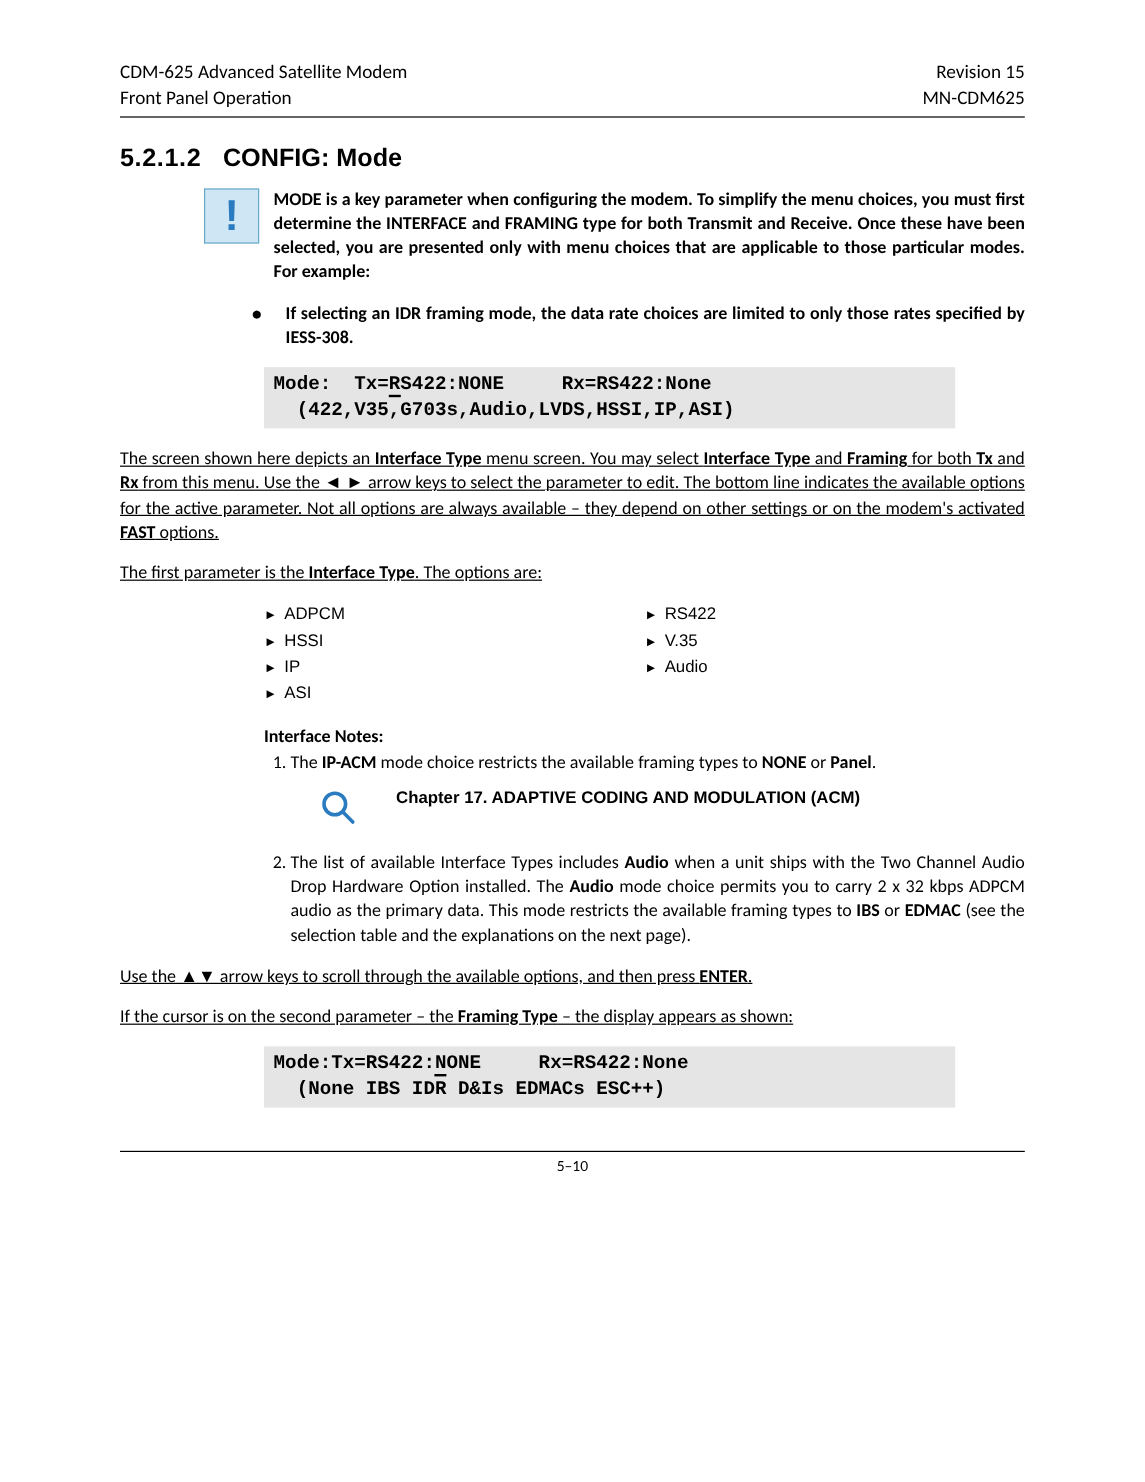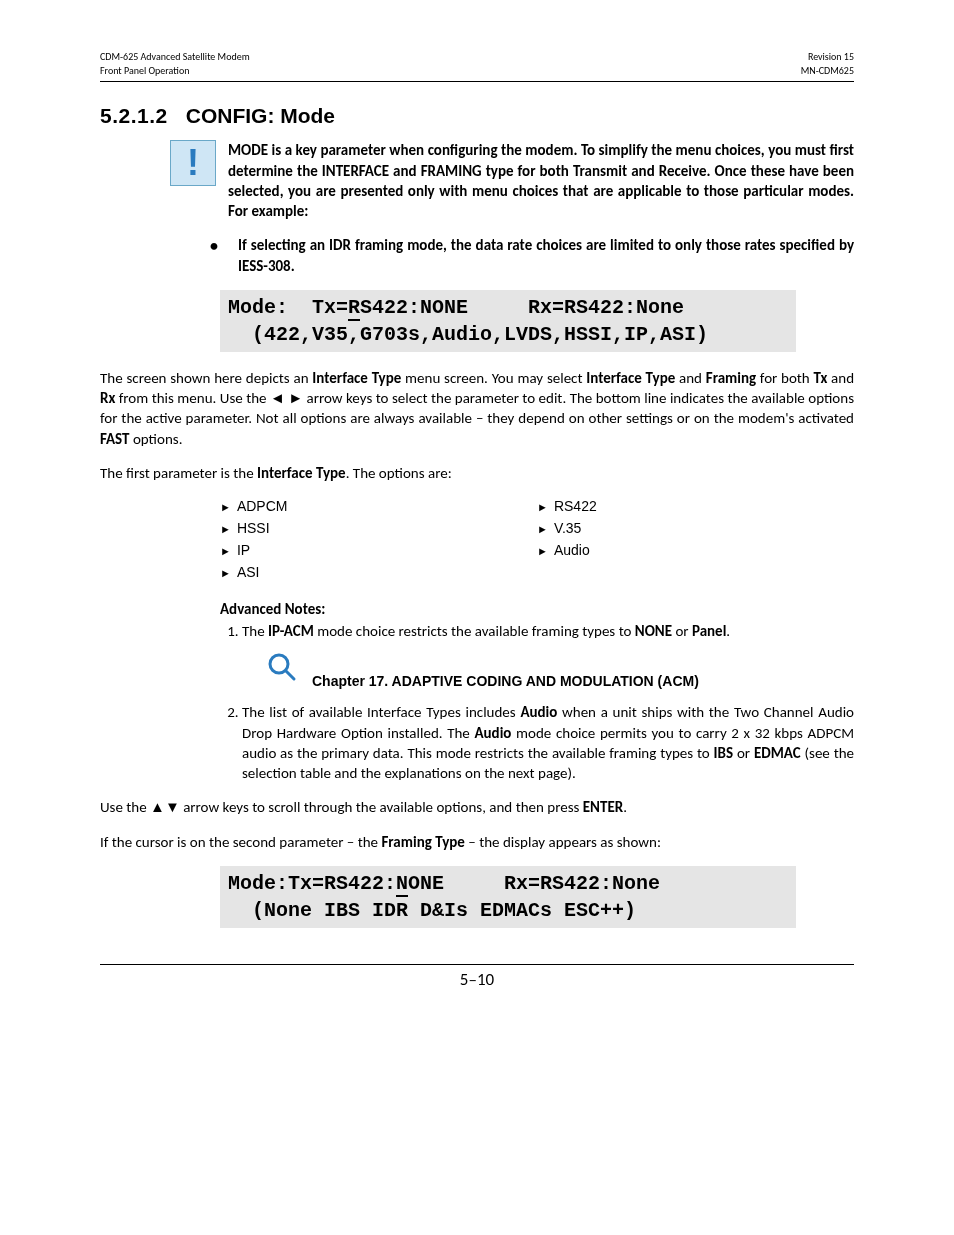--- a/index.html
+++ b/index.html
@@ -9,21 +9,21 @@
     color: #000;
     margin: 0;
     padding: 50px 100px 30px 100px;
     width: 954px;
     box-sizing: border-box;
     line-height: 1.35;
   }
   .page-header {
     display: flex;
     justify-content: space-between;
-    font-size: 10px;
+    font-size: 16px;
     border-bottom: 1px solid #000;
     padding-bottom: 4px;
     margin-bottom: 20px;
   }
   .page-header .right { text-align: right; }
   h2.section-title {
     font-family: Arial, sans-serif;
     font-size: 21px;
     font-weight: bold;
     margin: 14px 0 10px 0;
@@ -75,34 +75,35 @@
   ul.bullets li::before {
     content: "•";
     position: absolute;
     left: 0;
     font-size: 16px;
   }
   .lcd-box {
     background: #e5e5e5;
     font-family: "Courier New", monospace;
     font-weight: bold;
-    font-size: 20px;
+    font-size: 16px;
     padding: 4px 8px;
     margin: 0 0 16px 120px;
     white-space: pre;
     line-height: 1.35;
     width: 560px;
   }
   .lcd-cursor {
     border-bottom: 2px solid #000;
     padding-bottom: 0;
   }
   p.body {
     text-align: justify;
     margin: 0 0 14px 0;
+    text-decoration: underline;
   }
   .options-grid {
     display: flex;
     margin: 0 0 14px 120px;
     font-family: Arial, sans-serif;
     font-size: 14px;
   }
   .options-col { flex: 1; }
   .opt-item { margin-bottom: 3px; }
   .opt-item .tri { font-size: 11px; margin-right: 6px; }
@@ -116,33 +117,34 @@
   ol.notes {
     margin: 0 0 14px 120px;
     padding-left: 22px;
   }
   ol.notes li {
     text-align: justify;
     margin-bottom: 10px;
   }
   .chapter-ref {
     display: flex;
-    align-items: flex-end;
+    align-items: flex-start;
     margin: 8px 0 12px 22px;
+    gap: 18px;
   }
   .chapter-ref .txt {
     font-family: Arial, sans-serif;
     font-weight: bold;
     font-size: 14px;
     margin-left: 12px;
   }
   .page-footer {
     border-top: 1px solid #000;
     text-align: center;
-    font-size: 17px;
+    font-size: 13px;
     padding-top: 4px;
     margin-top: 36px;
   }
   b { font-weight: bold; }
 </style>
 </head>
 <body>
 
 <div class="page-header">
   <div class="left">
@@ -188,21 +190,21 @@
     <div class="opt-item"><span class="tri">►</span><span>IP</span></div>
     <div class="opt-item"><span class="tri">►</span><span>ASI</span></div>
   </div>
   <div class="options-col">
     <div class="opt-item"><span class="tri">►</span><span>RS422</span></div>
     <div class="opt-item"><span class="tri">►</span><span>V.35</span></div>
     <div class="opt-item"><span class="tri">►</span><span>Audio</span></div>
   </div>
 </div>
 
-<div class="if-notes-hdr">Advanced Notes:</div>
+<div class="if-notes-hdr">Interface Notes:</div>
 <ol class="notes">
   <li>
     <span>The </span><b>IP-ACM</b><span> mode choice restricts the available framing types to </span><b>NONE</b><span> or </span><b>Panel</b><span>.</span>
     <div class="chapter-ref">
       <span class="icon-search">
         <svg viewBox="0 0 48 48">
             <circle cx="20" cy="20" r="12" fill="none" stroke="#2a7bbf" stroke-width="4"></circle>
             <line x1="29" y1="29" x2="40" y2="40" stroke="#2a7bbf" stroke-width="4" stroke-linecap="round"></line>
           </svg>
       </span>

